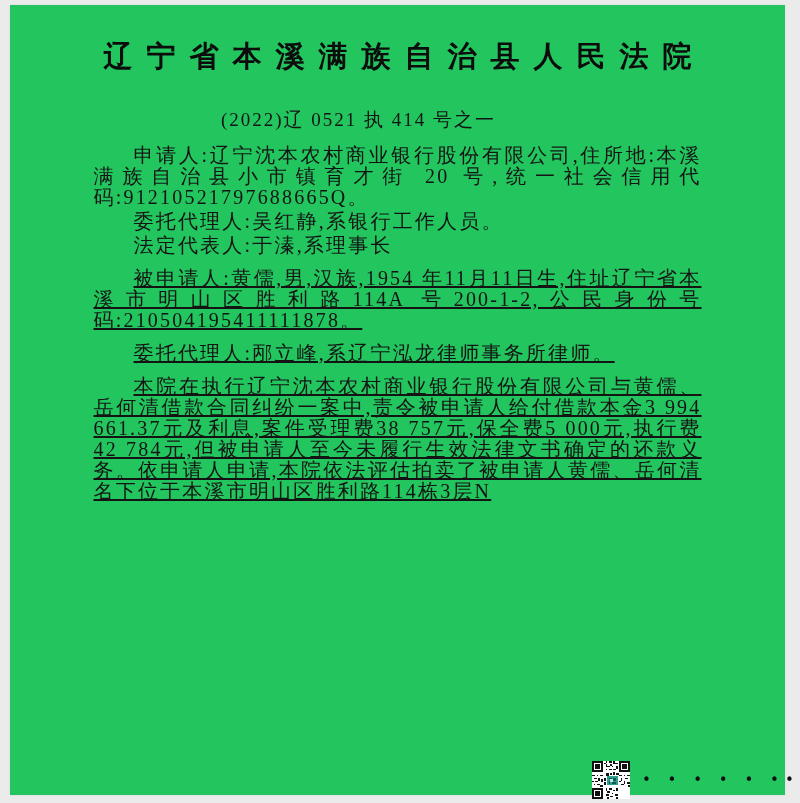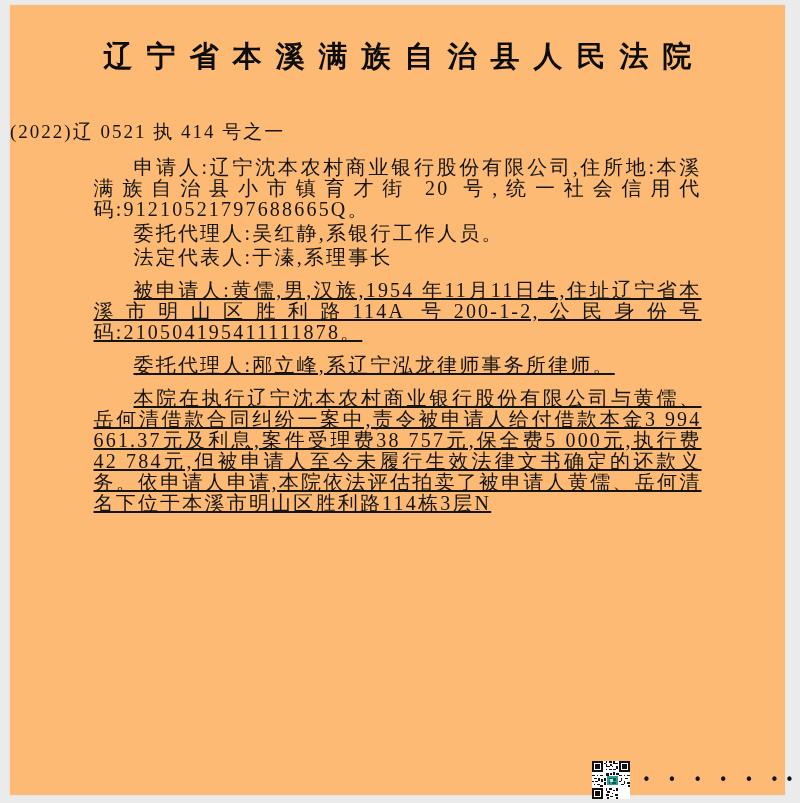--- a/index.html
+++ b/index.html
@@ -13,21 +13,21 @@
     background: #ebebeb;
     font-family: "Liberation Serif", "DejaVu Serif", serif;
     overflow: hidden;
   }
   .page {
     position: absolute;
     left: 10px;
     top: 5px;
     width: 775px;
     height: 790px;
-    background: #fdba74;
+    background: #22c55e;
     box-shadow: 0 0 2px rgba(0,0,0,0.08);
   }
   .court-name {
     margin: 32px 0 0 0;
     text-align: center;
     font-size: 29px;
     font-weight: 700;
     color: #0c0c0c;
     letter-spacing: 14px;
     padding-left: 14px; 
@@ -37,22 +37,22 @@
     margin: 30px 0 0 0;
     text-align: center;
     font-size: 32px;
     font-weight: 700;
     color: #0c0c0c;
     letter-spacing: 24px;
     padding-left: 24px;
     white-space: nowrap;
   }
   .case-number {
-    margin-top: 42px;
-    text-align: left;
+    margin-top: 30px;
+    text-align: center;
     padding-right: 78px;
     font-size: 19px;
     letter-spacing: 2px;
     color: #141414;
   }
   .doc-body {
     width: 608px;
     margin: 12px auto 0 auto;
     font-size: 20px;
     line-height: 21px;

